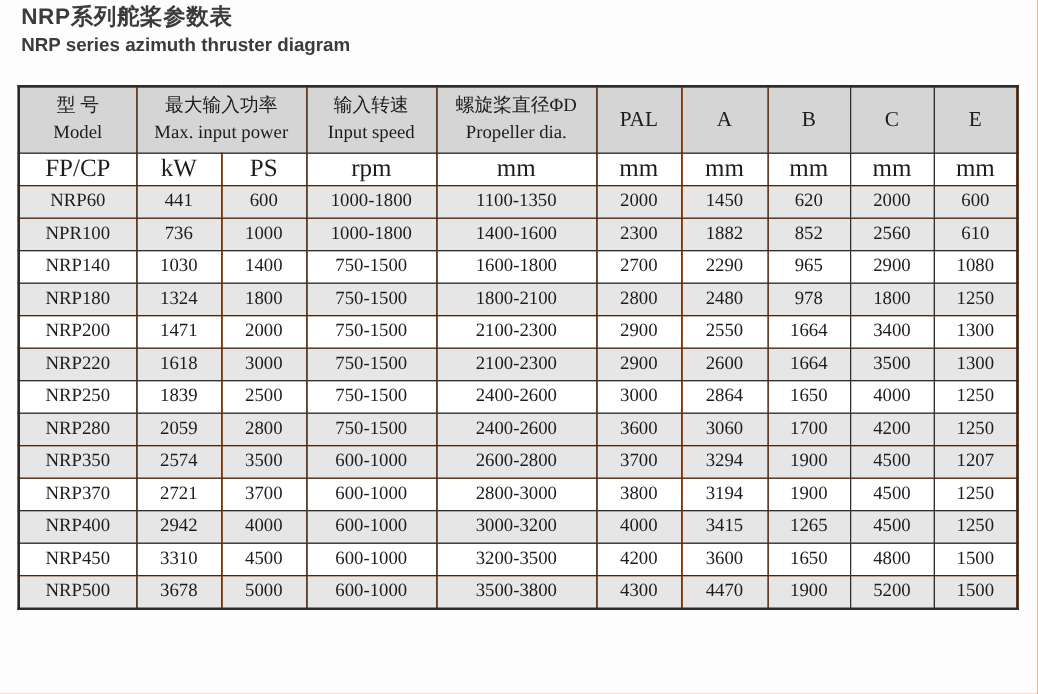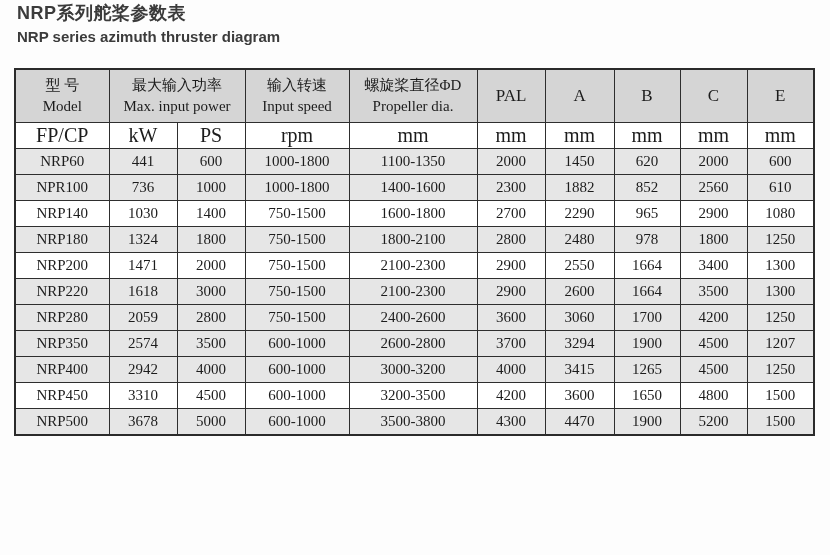--- a/index.html
+++ b/index.html
@@ -182,20 +182,32 @@
           <td>1618</td>
           <td>3000</td>
           <td>750-1500</td>
           <td>2100-2300</td>
           <td>2900</td>
           <td>2600</td>
           <td>1664</td>
           <td>3500</td>
           <td>1300</td>
         </tr>
+        <tr>
+          <td>NRP250</td>
+          <td>1839</td>
+          <td>2500</td>
+          <td>750-1500</td>
+          <td>2400-2600</td>
+          <td>3000</td>
+          <td>2864</td>
+          <td>1650</td>
+          <td>4000</td>
+          <td>1250</td>
+        </tr>
         <tr class="alt">
           <td>NRP280</td>
           <td>2059</td>
           <td>2800</td>
           <td>750-1500</td>
           <td>2400-2600</td>
           <td>3600</td>
           <td>3060</td>
           <td>1700</td>
           <td>4200</td>
@@ -205,20 +217,32 @@
           <td>NRP350</td>
           <td>2574</td>
           <td>3500</td>
           <td>600-1000</td>
           <td>2600-2800</td>
           <td>3700</td>
           <td>3294</td>
           <td>1900</td>
           <td>4500</td>
           <td>1207</td>
+        </tr>
+        <tr>
+          <td>NRP370</td>
+          <td>2721</td>
+          <td>3700</td>
+          <td>600-1000</td>
+          <td>2800-3000</td>
+          <td>3800</td>
+          <td>3194</td>
+          <td>1900</td>
+          <td>4500</td>
+          <td>1250</td>
         </tr>
         <tr class="alt">
           <td>NRP400</td>
           <td>2942</td>
           <td>4000</td>
           <td>600-1000</td>
           <td>3000-3200</td>
           <td>4000</td>
           <td>3415</td>
           <td>1265</td>

